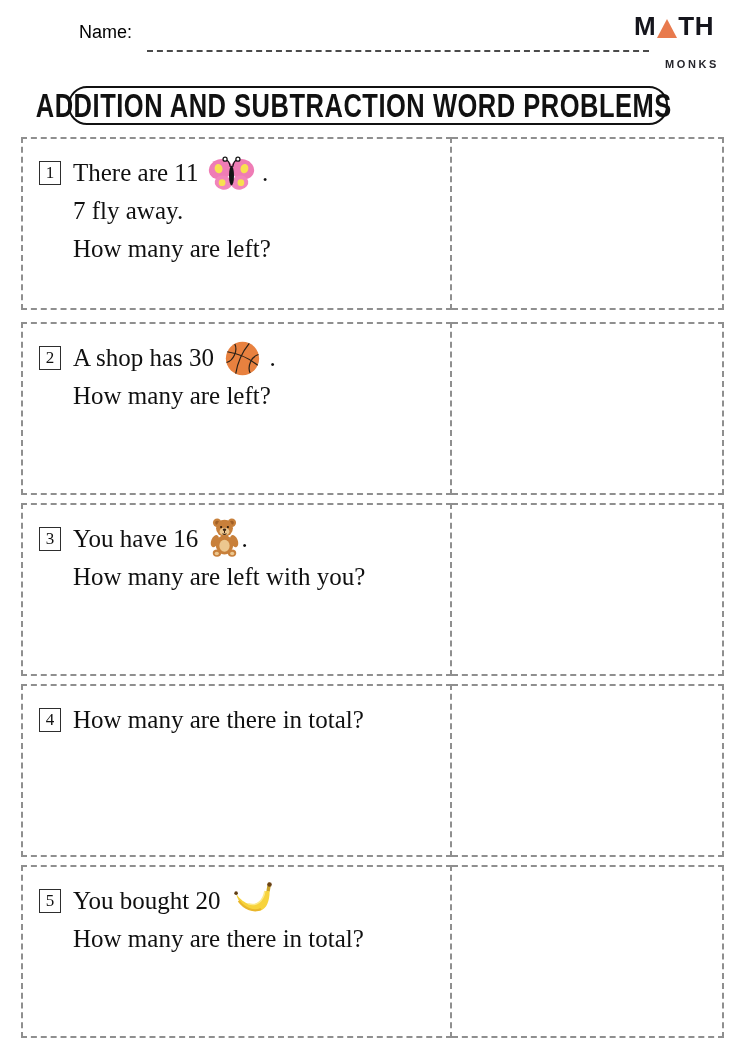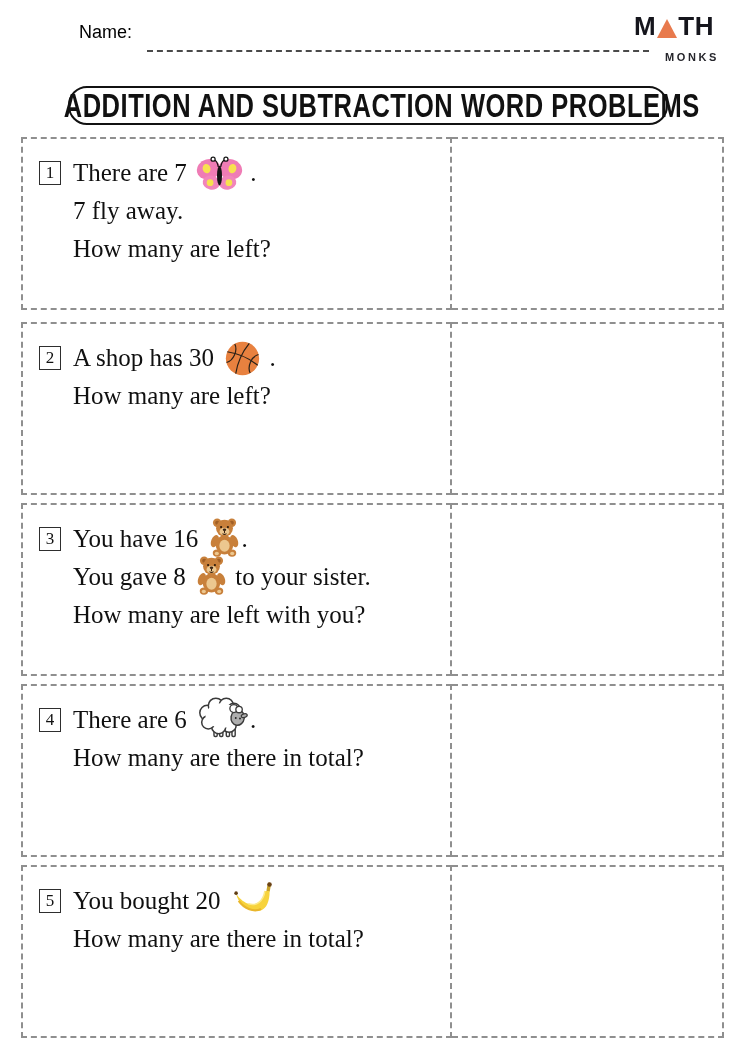--- a/index.html
+++ b/index.html
@@ -34,28 +34,28 @@
     letter-spacing:0.5px;
   }
   .logo-tri{
     display:inline-block;width:0;height:0;margin:0 1px 1px 1px;
     border-left:10px solid transparent;
     border-right:10px solid transparent;
     border-bottom:19px solid #e87a4d;
   }
   .logo-bottom{
     font-size:11px;font-weight:bold;color:#26262c;
-    letter-spacing:2.6px;text-align:right;margin-top:13px;padding-right:1px;
+    letter-spacing:2.6px;text-align:right;margin-top:20px;padding-right:1px;
   }
 
   .title-box{
     position:absolute;left:68px;top:86px;width:600px;height:39px;
     box-sizing:border-box;
     border:2.5px solid #111;border-radius:19px;
-    display:flex;align-items:center;justify-content:flex-start;
+    display:flex;align-items:center;justify-content:flex-end;
     background:#fff;
   }
   .title-text{
     font-family:"Liberation Sans", sans-serif;
     font-weight:bold;font-size:25px;letter-spacing:0.5px;
     white-space:nowrap;
     transform:scale(1.02,1.32);
     color:#111;
   }
 
@@ -203,21 +203,21 @@
 <div class="title-box">
   <span class="title-text">ADDITION AND SUBTRACTION WORD PROBLEMS</span>
 </div>
 
 <div id="problems">
   <div class="problem-row">
     <div class="problem-cell">
       <div class="problem-content">
         <span class="num-box">1</span>
         <div class="lines">
-            <div class="line"><span>There are 7 </span><svg class="em em-butterfly">
+            <div class="line"><span>There are 11 </span><svg class="em em-butterfly">
                 <use href="#sym-butterfly"></use>
               </svg><span> .</span></div>
             <div class="line"><span>7 fly away.</span></div>
             <div class="line"><span>How many are left?</span></div>
           </div>
       </div>
     </div>
     <div class="answer-cell"></div>
   </div>
 
@@ -237,38 +237,32 @@
   </div>
 
   <div class="problem-row">
     <div class="problem-cell">
       <div class="problem-content">
         <span class="num-box">3</span>
         <div class="lines">
             <div class="line"><span>You have 16 </span><svg class="em em-teddy-bear">
                 <use href="#sym-teddy-bear"></use>
               </svg><span>.</span></div>
-            <div class="line"><span>You gave 8 </span><svg class="em em-teddy-bear">
-                <use href="#sym-teddy-bear"></use>
-              </svg><span> to your sister.</span></div>
             <div class="line"><span>How many are left with you?</span></div>
           </div>
       </div>
     </div>
     <div class="answer-cell"></div>
   </div>
 
   <div class="problem-row">
     <div class="problem-cell">
       <div class="problem-content">
         <span class="num-box">4</span>
         <div class="lines">
-            <div class="line"><span>There are 6 </span><svg class="em em-sheep">
-                <use href="#sym-sheep"></use>
-              </svg><span>.</span></div>
             <div class="line"><span>How many are there in total?</span></div>
           </div>
       </div>
     </div>
     <div class="answer-cell"></div>
   </div>
 
   <div class="problem-row">
     <div class="problem-cell">
       <div class="problem-content">

